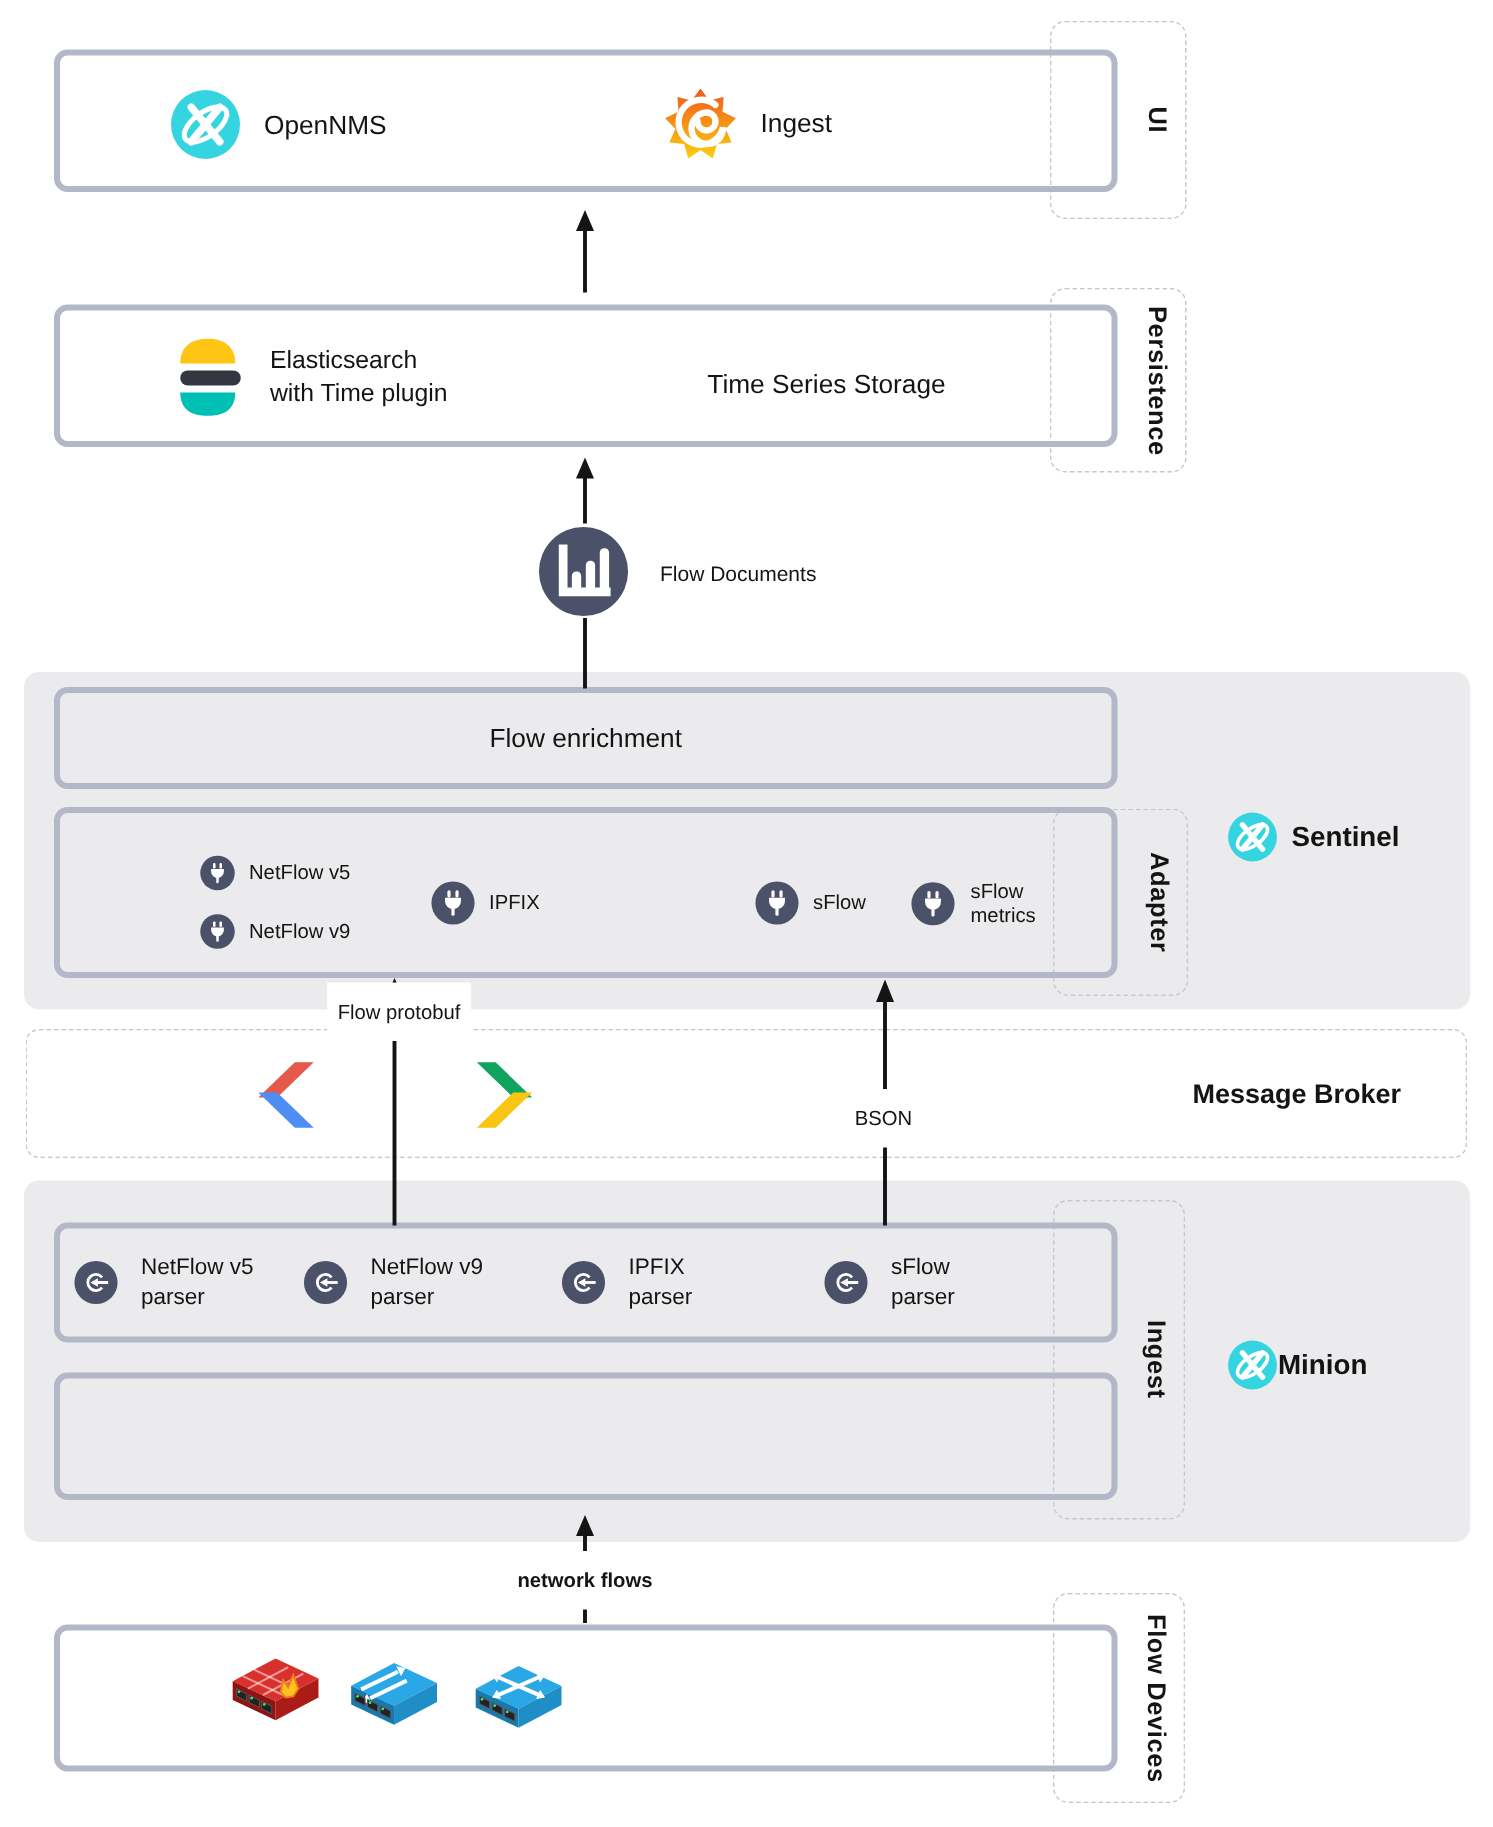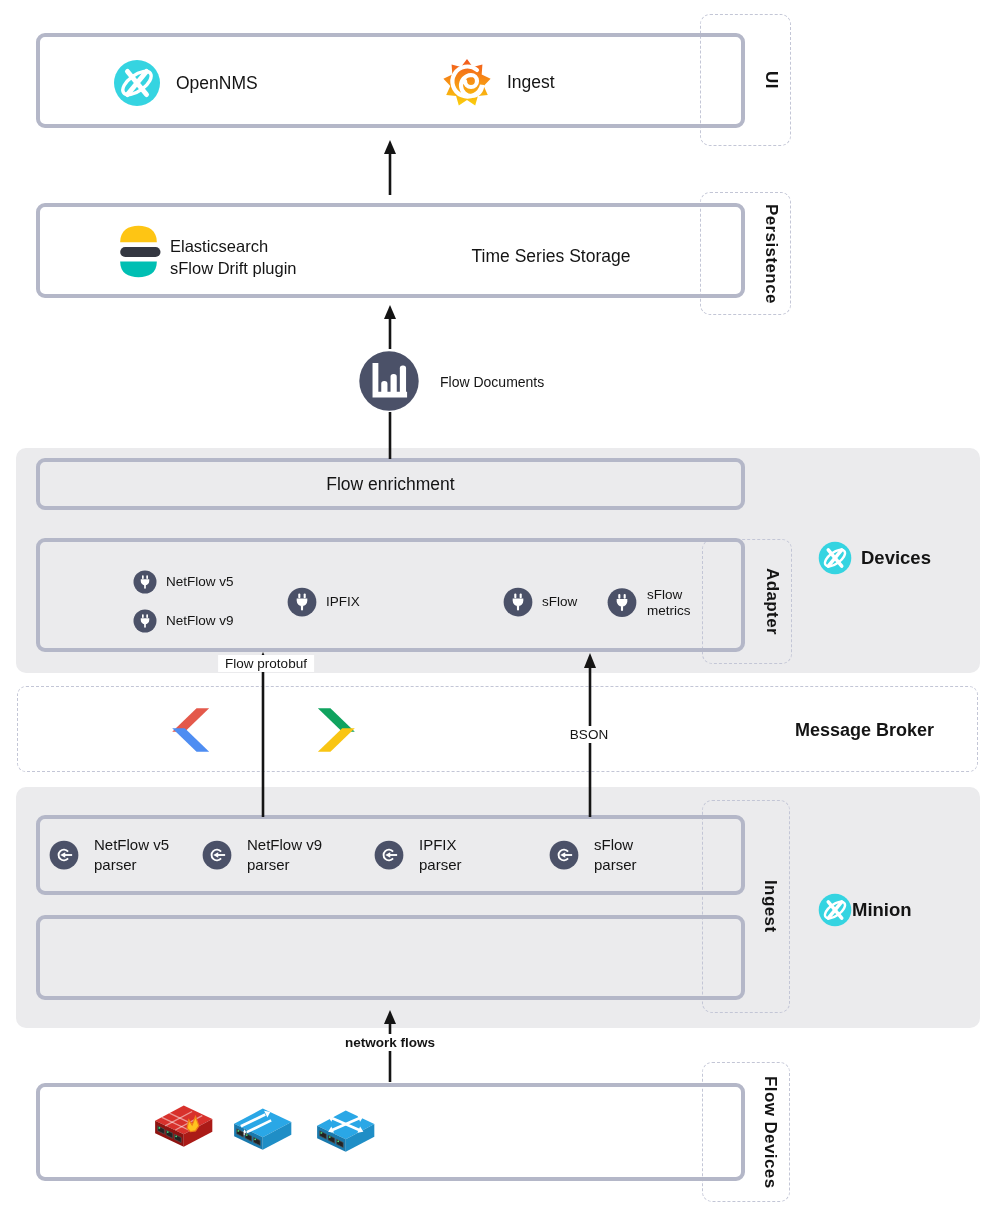--- a/index.html
+++ b/index.html
@@ -11,21 +11,21 @@
            display:flex;align-items:center;justify-content:flex-end;padding-right:9px;}
   .tag-label{writing-mode:vertical-rl;font-weight:bold;font-size:17px;color:var(--text);letter-spacing:.4px;}
   .broker-box{position:absolute;border:1.5px dashed var(--dashed-border);border-radius:9px;box-sizing:border-box;background:#fff;}
   .row{position:absolute;display:flex;align-items:center;}
   .cy{transform:translateY(-50%);}
   .lbl-lg{font-size:17.5px;}
   .lbl-md{font-size:15px;line-height:20px;}
   .lbl-sm{font-size:13.5px;line-height:15.5px;}
   .bold{font-weight:bold;}
   .center-box{position:absolute;display:flex;align-items:center;justify-content:center;}
-  .line-label{position:absolute;background:#fff;font-size:13.5px;padding:1px 7px;transform:translateX(-50%);white-space:nowrap;z-index:9;}
+  .line-label{position:absolute;background:#fff;font-size:13.5px;padding:12px 7px;transform:translateX(-50%);white-space:nowrap;z-index:9;}
   .arrows{position:absolute;left:0;top:0;z-index:8;pointer-events:none;}
   .brand-text{font-size:18.5px;font-weight:bold;}
   svg{display:block;}
 </style>
 </head>
 <body>
 
 <div class="canvas">
 
   <svg width="0" height="0" style="position:absolute">
@@ -96,21 +96,21 @@
   <svg style="position:absolute;left:317px;top:706px;" width="42" height="48" viewBox="0 0 50 54">
     <polygon points="1,1 16,1 45,29 30,29" style="fill:var(--chevron-green)"></polygon>
     <polygon points="30,25 45,25 16,53 1,53" style="fill:var(--chevron-yellow)"></polygon>
   </svg>
   <div class="row cy" style="left:795px;top:730px;text-align:center;">
     <span class="bold" style="font-size:18px;">Message Broker</span>
   </div>
 
   <div class="solid-box" style="left:36px;top:33px;width:709px;height:95px;"></div>
   <div class="solid-box" style="left:36px;top:203px;width:709px;height:95px;"></div>
-  <div class="solid-box center-box" style="left:36px;top:458px;width:709px;height:52px;">
+  <div class="solid-box center-box" style="left:36px;top:458px;width:709px;height:68px;">
     <span class="lbl-lg">Flow enrichment</span>
   </div>
   <div class="solid-box" style="left:36px;top:538px;width:709px;height:114px;"></div>
   <div class="solid-box" style="left:36px;top:815px;width:709px;height:80px;"></div>
   <div class="solid-box" style="left:36px;top:915px;width:709px;height:85px;"></div>
   <div class="solid-box" style="left:36px;top:1083px;width:709px;height:98px;"></div>
 
   <div class="row" style="left:113px;top:59px;gap:15px;">
     <svg width="48" height="48">
         <use href="#sym-onms"></use>
@@ -124,29 +124,29 @@
           <stop offset="0" style="stop-color:var(--grafana-orange)"></stop>
           <stop offset="1" style="stop-color:var(--grafana-yellow)"></stop>
         </linearGradient>
       </defs>
       <polygon fill="url(#gradGraf)" points="26,3 20,11 10.6,8.6 11.3,18.5 2.4,22.8 9.3,30 5.2,39 15.1,40 17.8,49.6 26,44 34.2,49.6 36.9,40 46.8,39 42.7,30 49.6,22.8 40.7,18.5 41.4,8.6 31.8,11"></polygon>
       <path d="M36,14 A15,15 0 1 0 41,29 A10.5,10.5 0 1 1 30,19 A6,6 0 1 1 24,25" fill="none" stroke="#fff" stroke-width="4.2" stroke-linecap="round"></path>
     </svg>
     <span class="lbl-lg">Ingest</span>
   </div>
 
-  <div class="row" style="left:115px;top:224px;gap:8px;align-items:flex-end;">
+  <div class="row" style="left:115px;top:224px;gap:18px;align-items:flex-start;">
     <svg width="47" height="55" viewBox="0 0 50 60">
       <path d="M5,20 C5,7 14,2 25,2 C36,2 45,7 45,20 Z" style="fill:var(--es-yellow)"></path>
       <rect x="5" y="25" width="44" height="11" rx="5.5" style="fill:var(--es-dark)"></rect>
       <path d="M5,41 C5,54 14,58 25,58 C36,58 45,54 45,41 Z" style="fill:var(--es-teal)"></path>
     </svg>
     <span style="font-size:16.5px;line-height:22px;padding-top:5px;">
       <span>Elasticsearch</span><br>
-      <span>sFlow Drift plugin</span>
+      <span>with Time plugin</span>
     </span>
   </div>
   <div class="center-box" style="left:396px;top:244px;width:310px;height:24px;">
     <span class="lbl-lg">Time Series Storage</span>
   </div>
 
   <svg style="position:absolute;left:358px;top:350px;" width="62" height="62">
       <use href="#sym-barchart"></use>
     </svg>
   <div class="row cy" style="left:440px;top:382px;">
@@ -184,21 +184,21 @@
     <span class="lbl-sm">
       <span>sFlow</span><br>
       <span>metrics</span>
     </span>
   </div>
 
   <div class="row" style="left:818px;top:541px;gap:9px;">
     <svg width="34" height="34">
         <use href="#sym-onms"></use>
       </svg>
-    <span class="brand-text">Devices</span>
+    <span class="brand-text">Sentinel</span>
   </div>
 
   <div class="row cy" style="left:49px;top:855px;gap:15px;">
     <svg width="30" height="30">
         <use href="#sym-parser"></use>
       </svg>
     <span class="lbl-md">
       <span>NetFlow v5</span><br><span>parser</span>
     </span>
   </div>

